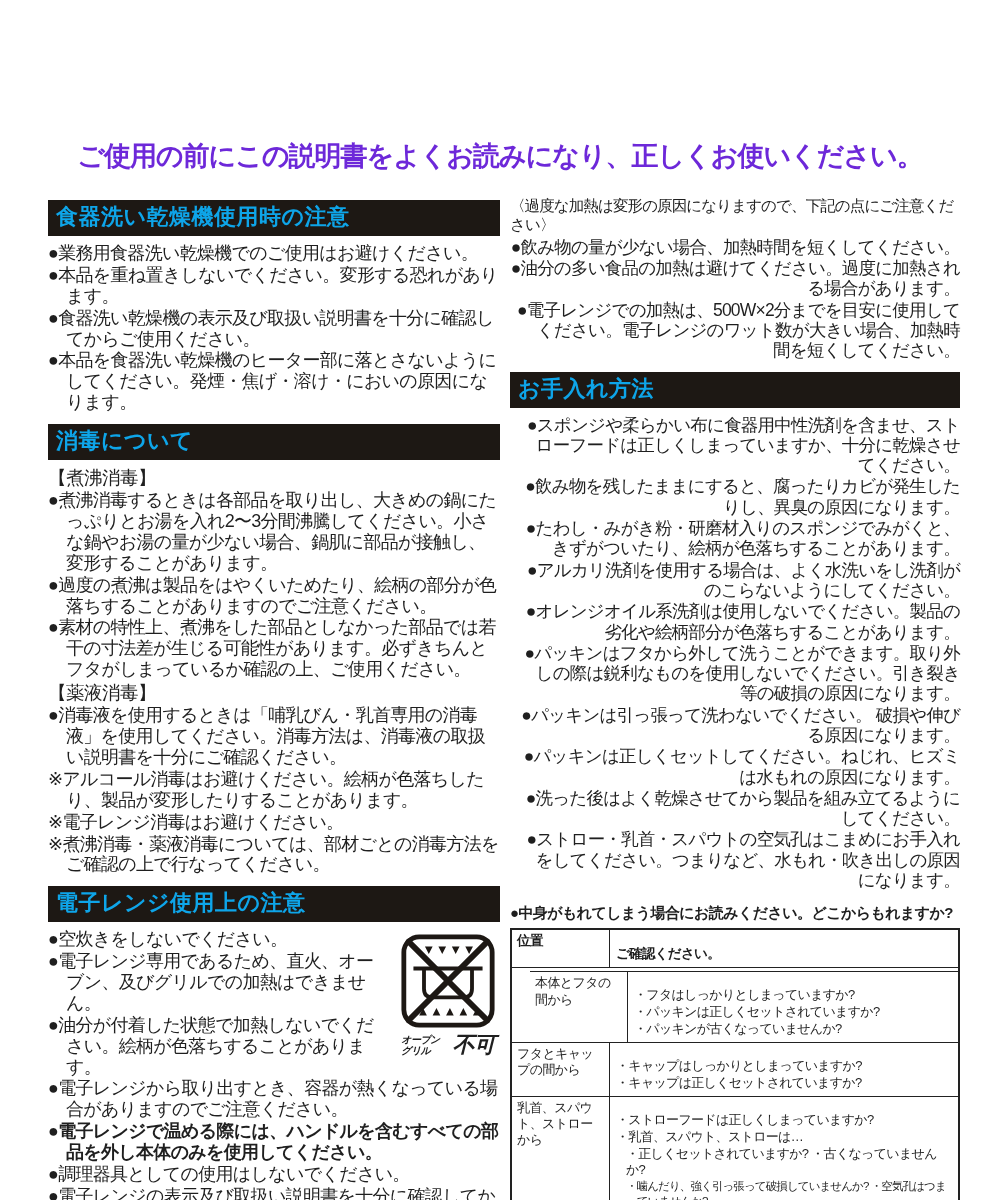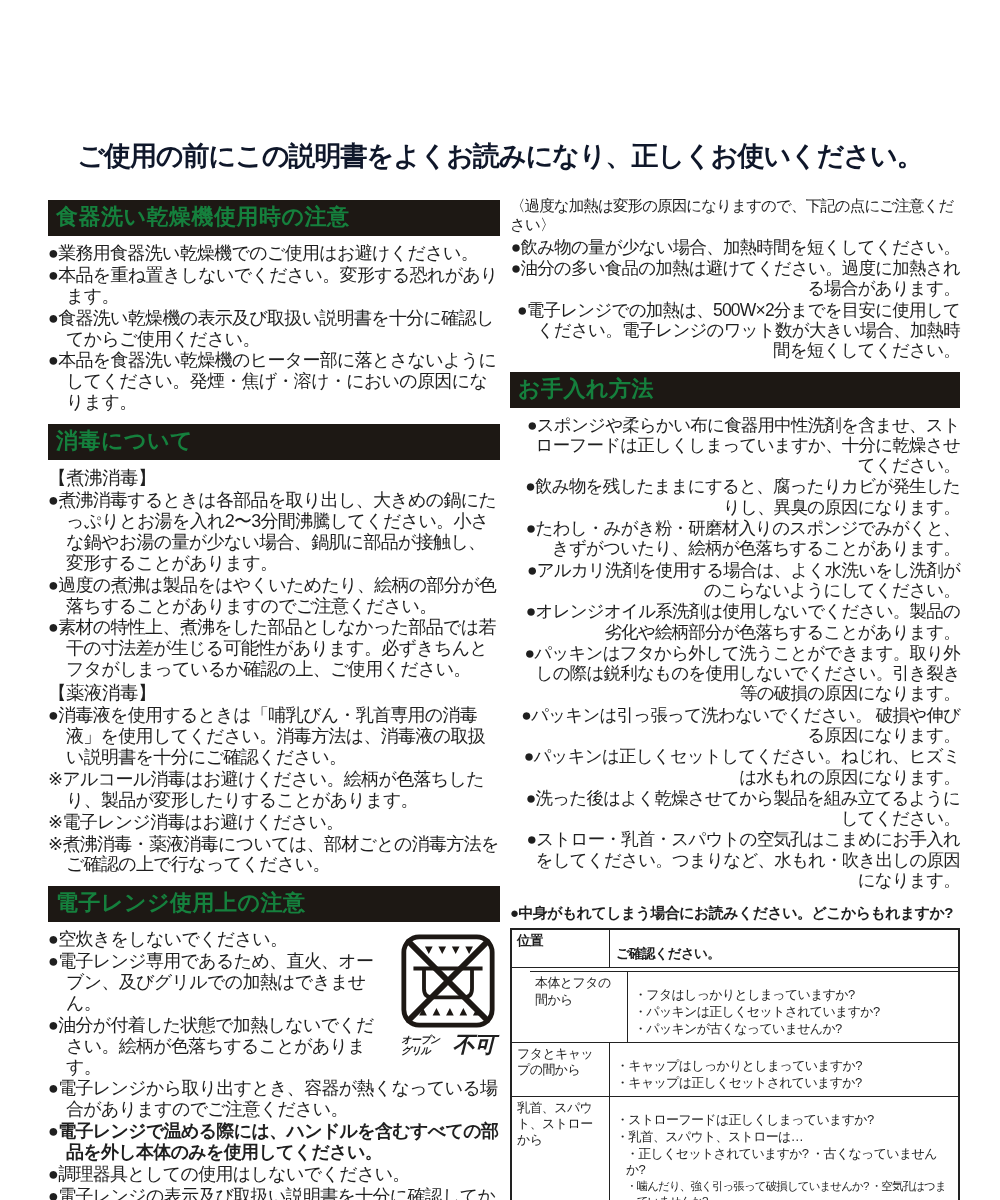--- a/index.html
+++ b/index.html
@@ -1,23 +1,23 @@
 <!DOCTYPE html>
 <html lang="ja"><head>
 <meta charset="utf-8">
 <style>
   html,body{margin:0;padding:0;background:#fff;}
   .page{position:relative;width:1000px;height:1200px;background:#ffffff;overflow:hidden;
         font-family:"Liberation Sans","DejaVu Sans",sans-serif;color:#1f1f1f;}
   .top-title{position:absolute;top:138px;left:0;width:100%;text-align:center;
-        font-size:27px;font-weight:600;letter-spacing:-1px;color:#0f172a;}
+        font-size:27px;font-weight:600;letter-spacing:-1px;color:#6d28d9;}
   .col{position:absolute;top:200px;}
   .col-left{left:48px;width:452px;}
   .col-right{left:510px;width:450px;top:196px;}
-  .sec-bar{background:#1d1814;color:#15803d;font-size:22px;font-weight:bold;
+  .sec-bar{background:#1d1814;color:#0ea5e9;font-size:22px;font-weight:bold;
         padding:2px 8px 4px;letter-spacing:0.5px;margin:0 0 7px 0;}
   .sec-gap{margin-top:11px;}
   .bullet,.note{font-size:18px;line-height:1.16;letter-spacing:-0.7px;
         padding-left:18px;text-indent:-18px;margin:1px 0;}
   .bold{font-weight:bold;}
   .sub-title{font-size:18.5px;line-height:1.2;margin:2px 0 1px;letter-spacing:-0.5px;}
   .note{margin-top:1px;}
   
   .mw-icon{float:right;width:104px;margin:4px 0 2px 6px;text-align:center;}
   .mw-label{display:flex;justify-content:center;align-items:flex-end;gap:13px;

